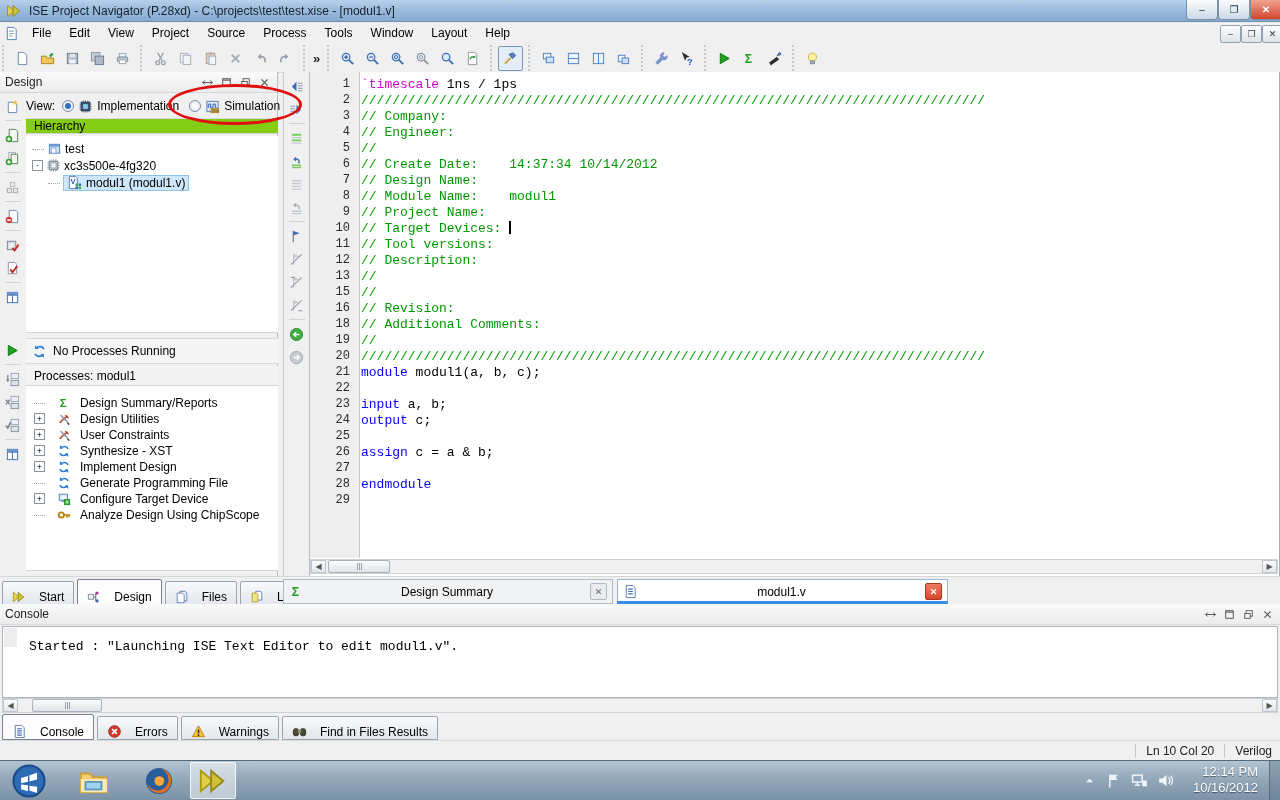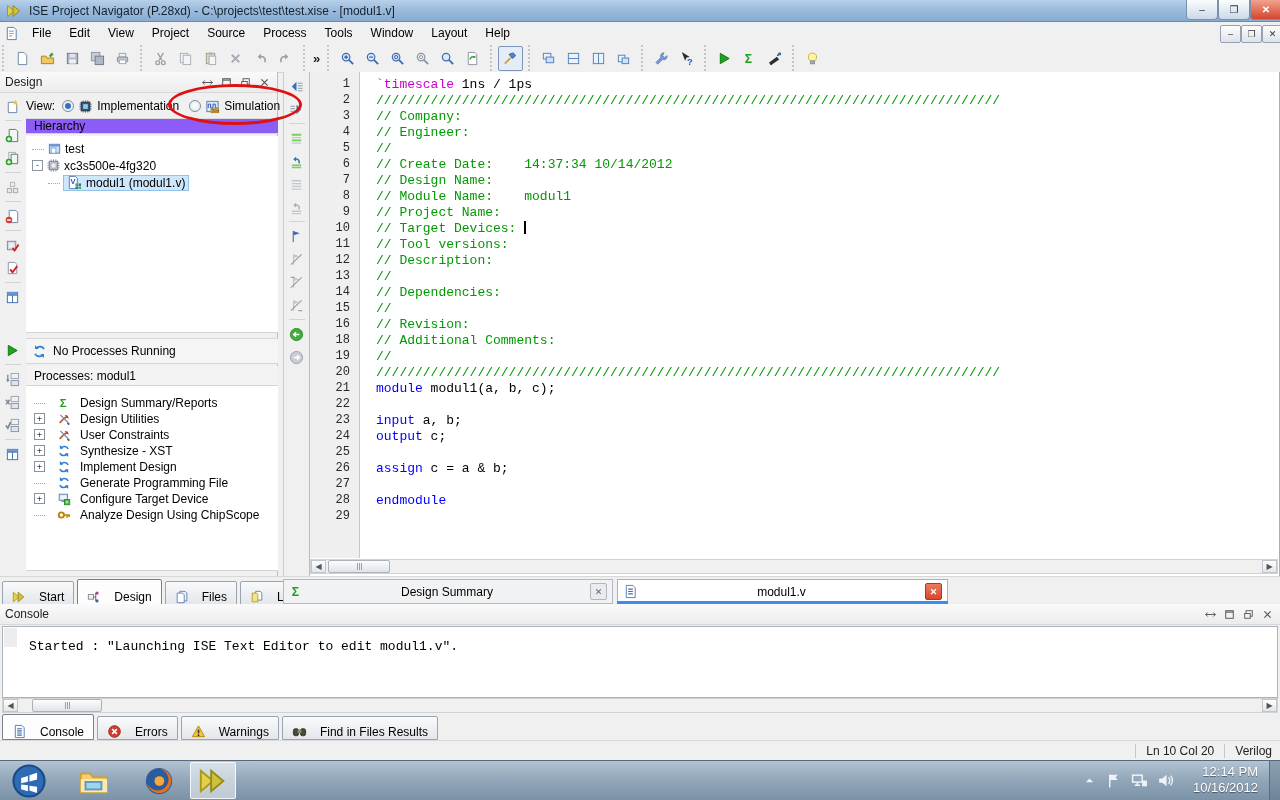--- a/index.html
+++ b/index.html
@@ -36,21 +36,21 @@
   
   #design-panel{left:0;top:72px;width:278px;height:504px;background:#f0f0f0;border-right:1px solid #b8bec6;box-sizing:border-box}
   .panel-header{height:20px;display:flex;align-items:center;justify-content:space-between;padding:0 5px;
     background:linear-gradient(#fafafa,#ececec);border-bottom:1px solid #d8d8d8}
   .panel-title{font-size:12px;color:#222}
   .panel-ctrls{display:flex;gap:4px}
   .pbtn{width:15px;height:14px;display:flex;align-items:center;justify-content:center}
   #view-row{left:26px;top:22px;width:252px;height:24px;display:flex;align-items:center;gap:4px}
   .radio{width:12px;height:12px;border-radius:50%;border:1px solid #7f8fa2;background:radial-gradient(#ffffff,#dde4ec);box-sizing:border-box;flex:none}
   .radio.checked::after{content:"";display:block;width:6px;height:6px;margin:2px;border-radius:50%;background:#2f6fc8}
-  #hier-label-row{left:26px;top:46px;width:252px;height:16px;background:#8b5cf6;border-top:1px solid #dcdcdc;
+  #hier-label-row{left:26px;top:46px;width:252px;height:16px;background:#84cc16;border-top:1px solid #dcdcdc;
     border-bottom:1px solid #d4d4d4;display:flex;align-items:flex-end;padding-left:8px;box-sizing:border-box}
   #tree-area{left:26px;top:64px;width:252px;height:196px;background:#fff;border-bottom:1px solid #d4d4d4}
   .trow{position:absolute;height:17px;display:flex;align-items:center;gap:3px;white-space:nowrap}
   .dots{width:12px;border-bottom:1px dotted #a8a8a8;height:1px}
   .expander{width:9px;height:9px;background:#fff;border:1px solid #8a93a2;display:flex;align-items:center;justify-content:center;
     font-size:8px;line-height:8px;color:#333;flex:none;font-family:"DejaVu Sans Mono",monospace}
   .sel-hl{display:flex;align-items:center;gap:4px;background:#cfe7fb;border:1px solid #92c2e8;padding:0 3px;height:16px;box-sizing:border-box}
 
   
   .vstrip{position:absolute;display:flex;flex-direction:column;align-items:center;gap:3px}
@@ -67,21 +67,21 @@
   #mid-strip{left:283px;top:72px;width:27px;height:504px;background:#f0f0f0;border-left:1px solid #c6ccd3;
     border-right:1px solid #b8bec6;box-sizing:border-box;display:flex;flex-direction:column;align-items:center;padding-top:4px;gap:3px}
 
   
   #editor{left:310px;top:72px;width:970px;height:504px;background:#fff;box-sizing:border-box;border-right:1px solid #a9afb8}
   #gutter-bg{left:0;top:0;width:49px;height:486px;background:#efefef;border-right:1px solid #c8c8c8}
   #code-lines{left:0;top:5px;right:0}
   .eline{height:16px;display:flex;white-space:pre;font-family:"Liberation Mono","DejaVu Sans Mono",monospace;font-size:13px}
   .lnum{display:inline-block;width:40px;text-align:right;padding-right:9px;color:#2a2a2a;background:#efefef;
     border-right:1px solid #c8c8c8;font-size:12px;flex:none}
-  .lcode{padding-left:16px}
+  .lcode{padding-left:1px}
   .pp{color:var(--c-pp)} .cm{color:var(--c-cm)} .kw{color:var(--c-kw)} .tx{color:var(--c-tx)}
   .caret{display:inline-block;width:1.5px;height:13px;background:#000;vertical-align:-2px}
 
   
   .sb-h{position:absolute;height:15px;background:#f0f0f0;border:1px solid #d2d2d2;box-sizing:border-box;display:flex;align-items:center}
   .sb-btn{width:15px;height:13px;display:flex;align-items:center;justify-content:center;font-size:8px;color:#555;
     background:linear-gradient(#fdfdfd,#e3e6ea);border:1px solid #bfc5cc;box-sizing:border-box}
   .sb-thumb{height:13px;background:linear-gradient(#fcfcfc,#dfe3e8);border:1px solid #aab2bb;border-radius:2px;
     display:flex;align-items:center;justify-content:center;gap:1px;box-sizing:border-box}
   .sb-thumb i{display:block;width:1px;height:7px;background:#9aa2ac}
@@ -890,21 +890,20 @@
       <div class="eline"><span class="lnum">4</span><span class="lcode"><span class="cm">// Engineer: </span></span></div>
       <div class="eline"><span class="lnum">5</span><span class="lcode"><span class="cm">// </span></span></div>
       <div class="eline"><span class="lnum">6</span><span class="lcode"><span class="cm">// Create Date:    14:37:34 10/14/2012 </span></span></div>
       <div class="eline"><span class="lnum">7</span><span class="lcode"><span class="cm">// Design Name: </span></span></div>
       <div class="eline"><span class="lnum">8</span><span class="lcode"><span class="cm">// Module Name:    modul1 </span></span></div>
       <div class="eline"><span class="lnum">9</span><span class="lcode"><span class="cm">// Project Name: </span></span></div>
       <div class="eline"><span class="lnum">10</span><span class="lcode"><span class="cm">// Target Devices: </span><span class="caret"></span></span></div>
       <div class="eline"><span class="lnum">11</span><span class="lcode"><span class="cm">// Tool versions: </span></span></div>
       <div class="eline"><span class="lnum">12</span><span class="lcode"><span class="cm">// Description: </span></span></div>
       <div class="eline"><span class="lnum">13</span><span class="lcode"><span class="cm">//</span></span></div>
-      <div class="eline"><span class="lnum">14</span><span class="lcode"><span class="cm">// Dependencies: </span></span></div>
       <div class="eline"><span class="lnum">15</span><span class="lcode"><span class="cm">//</span></span></div>
       <div class="eline"><span class="lnum">16</span><span class="lcode"><span class="cm">// Revision: </span></span></div>
       <div class="eline"><span class="lnum">18</span><span class="lcode"><span class="cm">// Additional Comments: </span></span></div>
       <div class="eline"><span class="lnum">19</span><span class="lcode"><span class="cm">//</span></span></div>
       <div class="eline"><span class="lnum">20</span><span class="lcode"><span class="cm">////////////////////////////////////////////////////////////////////////////////</span></span></div>
       <div class="eline"><span class="lnum">21</span><span class="lcode"><span class="kw">module</span><span class="tx"> modul1(a, b, c);</span></span></div>
       <div class="eline"><span class="lnum">22</span><span class="lcode"></span></div>
       <div class="eline"><span class="lnum">23</span><span class="lcode"><span class="kw">input</span><span class="tx"> a, b;</span></span></div>
       <div class="eline"><span class="lnum">24</span><span class="lcode"><span class="kw">output</span><span class="tx"> c;</span></span></div>
       <div class="eline"><span class="lnum">25</span><span class="lcode"></span></div>

